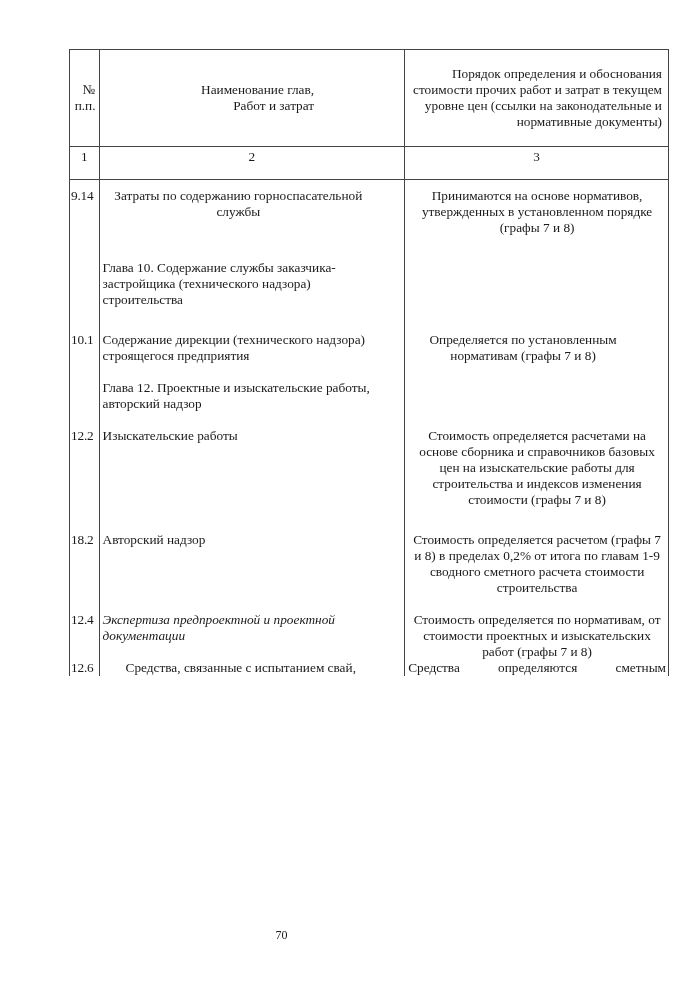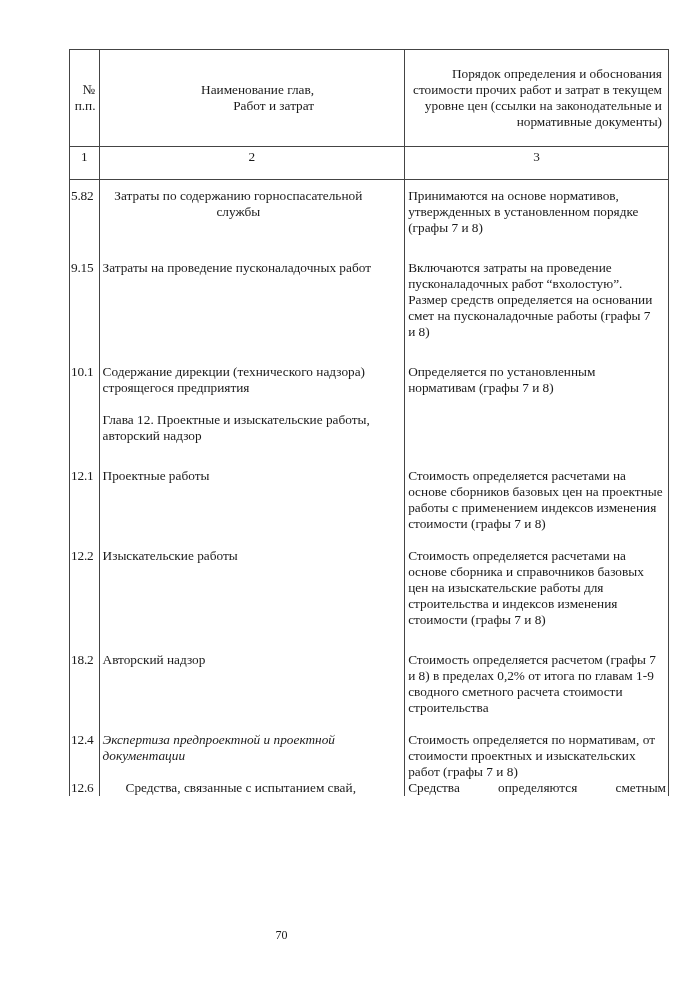--- a/index.html
+++ b/index.html
@@ -9,21 +9,21 @@
   .tbl { position: absolute; left: 69px; top: 49px; width: 600px; border-collapse: collapse; table-layout: fixed; }
   .tbl td, .tbl th { border-left: 1px solid #444; border-right: 1px solid #444; vertical-align: top;
                      font-weight: normal; font-size: 13.3px; line-height: 16px; padding: 0 2px; }
   .tbl th { border-top: 1px solid #444; border-bottom: 1px solid #444; text-align: right; vertical-align: middle; height: 96px; }
   .col1 { width: 29px; }
   .col2 { width: 300px; }
   .col3 { width: 259px; }
   .tbl tr.nums td { border-bottom: 1px solid #444; text-align: center; height: 30px; vertical-align: top; padding-top: 2px; }
   .tbl td.num { text-align: left; padding-left: 1px; padding-right: 0; white-space: nowrap; letter-spacing: -0.2px; }
   .tbl td.name { padding-left: 3px; }
-  .tbl td.desc { padding-left: 3px; }
+  .tbl td.desc { padding-left: 3px; text-align: center; }
   .tbl td.just { text-align: justify; text-align-last: justify; }
   .tbl td.indent { padding-left: 26px; }
   .gap8 td { padding-top: 8px; }
   .gap16 td { padding-top: 16px; }
   .gap24 td { padding-top: 24px; }
   .pagenum { position: absolute; left: 0; width: 563px; top: 928px; text-align: center; font-size: 12px; }
 </style>
 </head>
 <body>
 
@@ -41,43 +41,38 @@
         <th style="padding:0 6px;">Порядок определения и обоснования стоимости прочих работ и затрат в текущем уровне цен (ссылки на законодательные и нормативные документы)</th>
       </tr>
     </thead>
     <tbody>
       <tr class="nums">
         <td>1</td>
         <td>2</td>
         <td>3</td>
       </tr>
       <tr class="gap8">
-        <td class="num">5.82</td>
+        <td class="num">9.14</td>
         <td class="name" style="padding-right:30px;text-align:center;">Затраты по содержанию горноспасательной службы</td>
         <td class="desc">Принимаются на основе нормативов, утвержденных в установленном порядке (графы 7 и 8)</td>
       </tr>
       <tr class="gap24">
-        <td class="num">9.15</td>
-        <td class="name">Затраты на проведение пусконаладочных работ</td>
-        <td class="desc" style="padding-right:10px;">Включаются затраты на проведение пусконаладочных работ “вхолостую”. Размер средств определяется на основании смет на пусконаладочные работы (графы 7 и 8)</td>
+        <td class="num"></td>
+        <td class="name" style="padding-right:40px;">Глава 10. Содержание службы заказчика-застройщика (технического надзора) строительства</td>
+        <td class="desc"></td>
       </tr>
       <tr class="gap24">
         <td class="num">10.1</td>
         <td class="name">Содержание дирекции (технического надзора) строящегося предприятия</td>
         <td class="desc" style="padding-right:30px;">Определяется по установленным нормативам (графы 7 и 8)</td>
       </tr>
       <tr class="gap16">
         <td class="num"></td>
         <td class="name">Глава 12. Проектные и изыскательские работы, авторский надзор</td>
         <td class="desc"></td>
-      </tr>
-      <tr class="gap24">
-        <td class="num">12.1</td>
-        <td class="name">Проектные работы</td>
-        <td class="desc">Стоимость определяется расчетами на основе сборников базовых цен на проектные работы с применением индексов изменения стоимости (графы 7 и 8)</td>
       </tr>
       <tr class="gap16">
         <td class="num">12.2</td>
         <td class="name">Изыскательские работы</td>
         <td class="desc">Стоимость определяется расчетами на основе сборника и справочников базовых цен на изыскательские работы для строительства и индексов изменения стоимости (графы 7 и 8)</td>
       </tr>
       <tr class="gap24">
         <td class="num">18.2</td>
         <td class="name">Авторский надзор</td>
         <td class="desc">Стоимость определяется расчетом (графы 7 и 8) в пределах 0,2% от итога по главам 1-9 сводного сметного расчета стоимости строительства</td>

